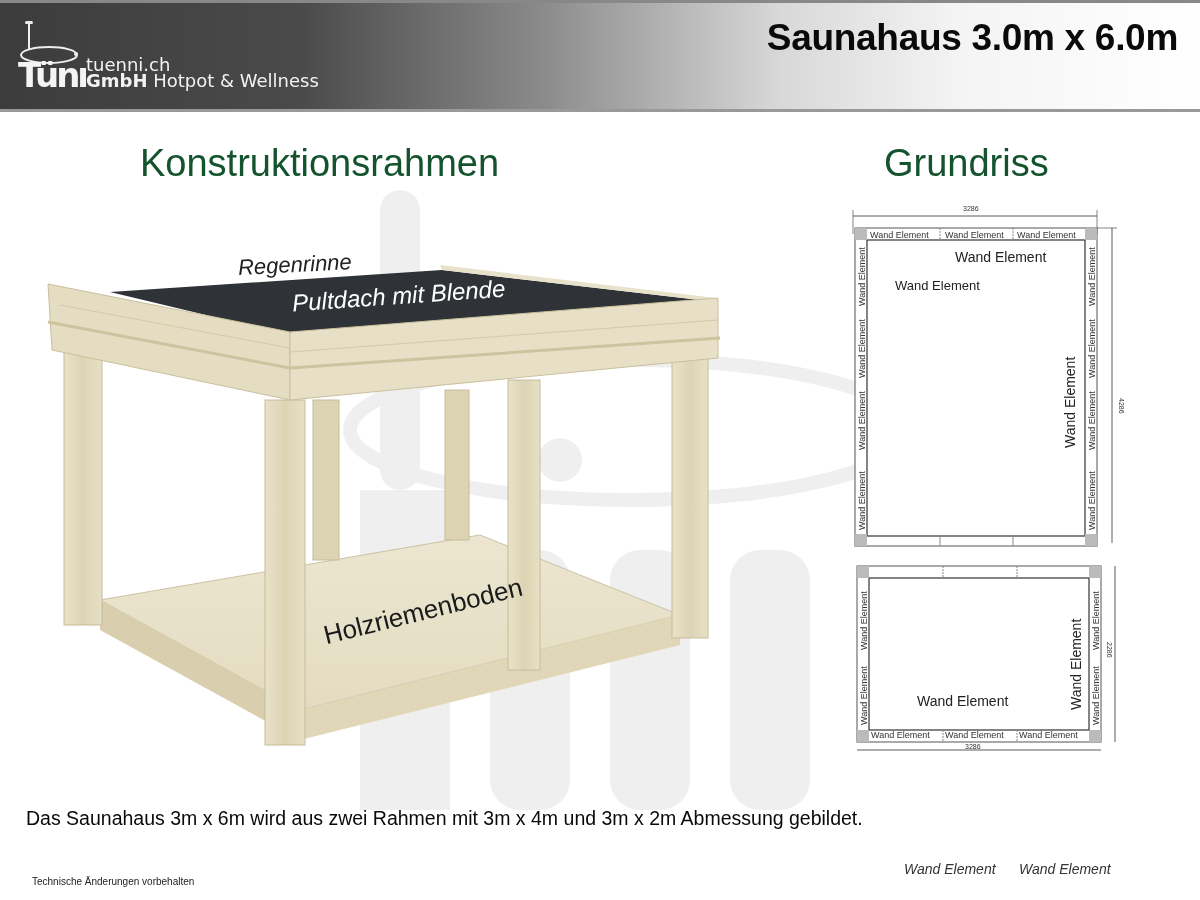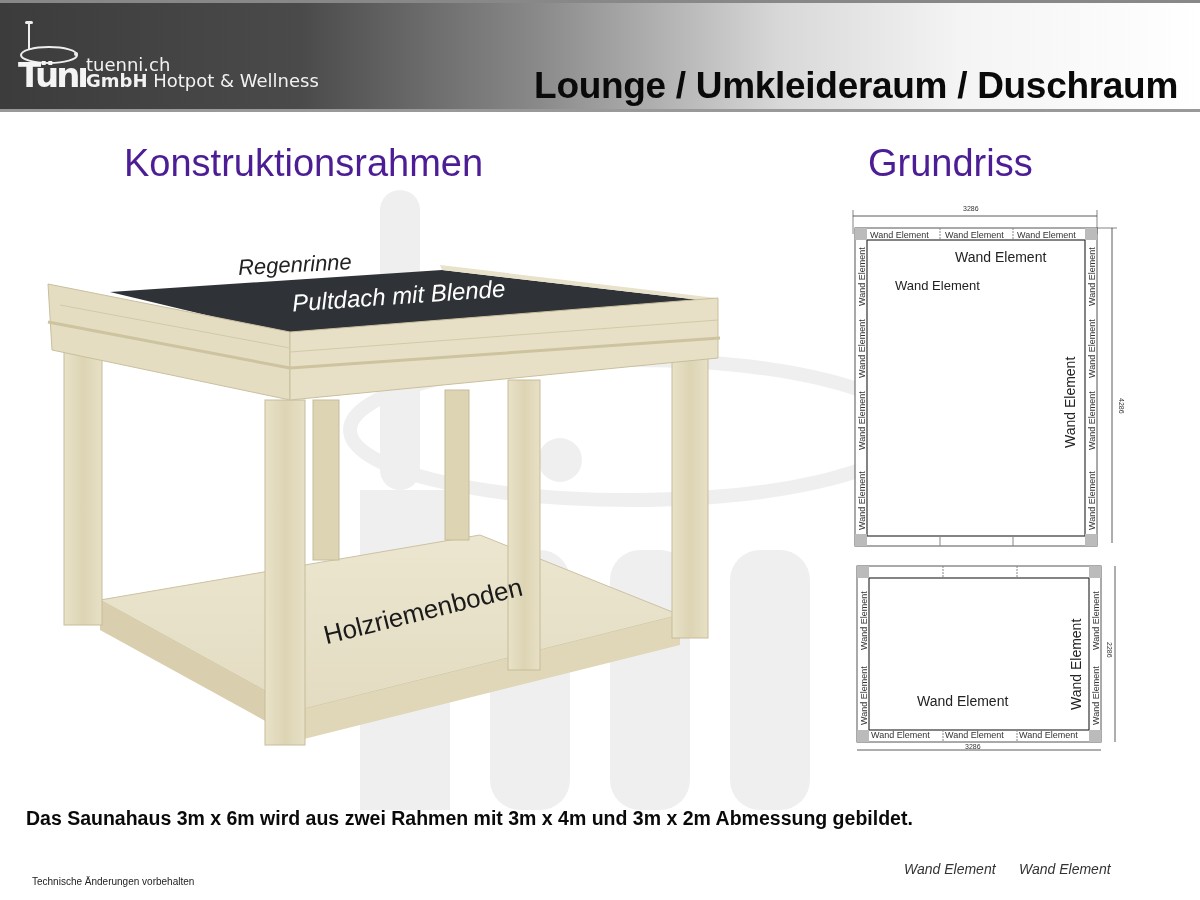--- a/index.html
+++ b/index.html
@@ -13,58 +13,58 @@
   .logo-text { position: absolute; left: 86px; top: 54px; color: #f2f2f2; font-size: 18px; line-height: 16px; font-family: "DejaVu Sans", sans-serif; }
   .logo-text b { font-weight: bold; }
   .title1, .title2 { position: absolute; right: 22px; font-weight: bold; color: #0a0a0a; font-family: "Liberation Sans", sans-serif; letter-spacing: -0.3px; white-space: nowrap; }
   .title1 { top: 14px; font-size: 37px; }
   .title2 { top: 62px; font-size: 37px; }
 
   
   .watermark { position: absolute; left: 300px; top: 130px; width: 600px; height: 700px; opacity: 0.06; pointer-events: none; }
 
   
-  .sec-title { position: absolute; font-size: 38px; color: #4c1d95; font-family: "Liberation Sans", sans-serif; }
+  .sec-title { position: absolute; font-size: 38px; color: #14532d; font-family: "Liberation Sans", sans-serif; margin-left: 16px; }
   .sec-konst { left: 124px; top: 142px; }
   .sec-grund { left: 868px; top: 142px; }
 
   
   .frame3d { position: absolute; left: 40px; top: 240px; width: 700px; height: 520px; }
   .lbl { position: absolute; font-style: italic; font-family: "Liberation Sans", sans-serif; white-space: nowrap; }
   .lbl-regen { left: 238px; top: 252px; font-size: 22px; color: #222; transform: rotate(-3deg); }
   .lbl-pult { left: 292px; top: 282px; font-size: 24px; color: #ffffff; transform: rotate(-4deg); }
   .lbl-holz { left: 328px; top: 620px; font-size: 26px; color: #1a1a1a; font-style: normal; transform: rotate(-14deg); transform-origin: left bottom; }
 
   
   .plan { position: absolute; }
   .dim { font-style: normal !important; font-size: 7px; fill: #333; }
 
   
-  .desc { position: absolute; left: 26px; top: 805px; font-size: 19.5px; font-weight: bold; line-height: 27px; color: #0a0a0a; font-family: "Liberation Sans", sans-serif; white-space: nowrap; }
+  .desc { position: absolute; left: 26px; top: 805px; font-size: 19.5px; font-weight: normal; line-height: 27px; color: #0a0a0a; font-family: "Liberation Sans", sans-serif; white-space: nowrap; }
   .disclaimer { position: absolute; left: 32px; top: 876px; font-size: 10px; color: #222; font-family: "Liberation Sans", sans-serif; }
   .legend-we { position: absolute; top: 861px; font-size: 14px; font-style: italic; color: #333; font-family: "Liberation Sans", sans-serif; }
   .legend-we.a { left: 904px; }
   .legend-we.b { left: 1019px; }
 </style>
 </head>
 <body>
 
 <div class="header">
   <svg class="logo" viewBox="0 0 70 80">
     <rect x="9" y="4" width="8" height="3" rx="1.5" fill="#eee"></rect>
     <rect x="12" y="6" width="2" height="26" fill="#eee"></rect>
     <ellipse cx="33" cy="38" rx="28" ry="8" fill="none" stroke="#eee" stroke-width="2"></ellipse>
     <circle cx="60" cy="37" r="2" fill="#eee"></circle>
     <text x="2" y="70" font-size="34" font-weight="bold" fill="#f4f4f4" font-family="DejaVu Sans, sans-serif" letter-spacing="-3">Tünni</text>
   </svg>
   <div class="logo-text">
     <div>tuenni.ch</div>
     <div><b>GmbH</b> <span>Hotpot &amp; Wellness</span></div>
   </div>
-  <div class="title2">Lounge / Umkleideraum / Duschraum</div>
+  <div class="title1">Saunahaus 3.0m x 6.0m</div>
 </div>
 
 <svg class="watermark" viewBox="0 0 600 700">
   <rect x="80" y="60" width="40" height="300" rx="20" fill="#000"></rect>
   <ellipse cx="330" cy="300" rx="280" ry="70" fill="none" stroke="#000" stroke-width="14"></ellipse>
   <rect x="60" y="360" width="90" height="320" fill="#000"></rect>
   <rect x="190" y="420" width="80" height="260" rx="30" fill="#000"></rect>
   <rect x="310" y="420" width="80" height="260" rx="30" fill="#000"></rect>
   <rect x="430" y="420" width="80" height="260" rx="30" fill="#000"></rect>
   <circle cx="260" cy="330" r="22" fill="#000"></circle>

